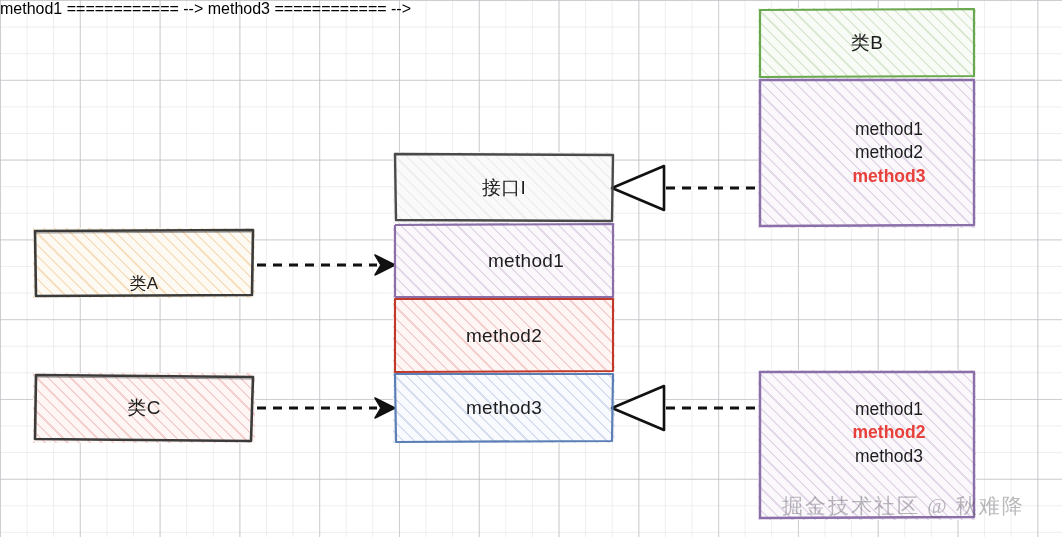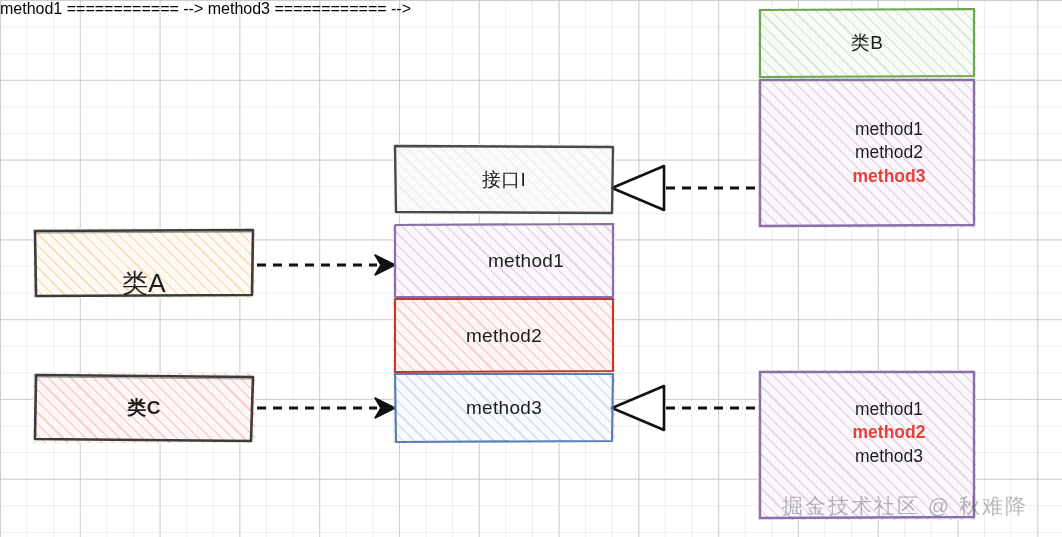--- a/index.html
+++ b/index.html
@@ -124,51 +124,51 @@
     line-height: 1.32;
     color: #1d1d1d;
   }
   .m-hl { font-weight: bold; }
 
   .watermark {
     position: absolute;
     z-index: 5;
     color: rgba(80,80,88,0.40);
     white-space: nowrap;
-    font-family: Liberation Sans, sans-serif;
+    font-family: Liberation Serif, serif;
     letter-spacing: 2px;
     pointer-events: none;
   }
 </style>
 </head>
 <body>
 
 <div id="canvas">
 
   
   <div class="node hatch-orange" style="left:33px; top:228px; width:222px; height:70px;">
     <svg class="sketch-border" viewBox="0 0 222 70" preserveAspectRatio="none">
       <path d="M2,3 L220,2 L219,67 L3,68 Z" fill="none" stroke="#3b3b3b" stroke-width="2.6" stroke-linejoin="round"></path>
       <path d="M3,5 L218,4" fill="none" stroke="#3b3b3b" stroke-width="1.1" opacity="0.5"></path>
     </svg>
-    <span class="node-label" style="font-size:26px;margin-top:40px;">类A</span>
+    <span class="node-label" style="font-size:17px;margin-top:40px;">类A</span>
   </div>
 
   
   <div class="node hatch-red" style="left:33px; top:373px; width:222px; height:70px;">
     <svg class="sketch-border" viewBox="0 0 222 70" preserveAspectRatio="none">
       <path d="M3,2 L220,4 L218,68 L2,66 Z" fill="none" stroke="#3b3b3b" stroke-width="2.6" stroke-linejoin="round"></path>
       <path d="M4,4 L219,6" fill="none" stroke="#3b3b3b" stroke-width="1.1" opacity="0.5"></path>
     </svg>
-    <span class="node-label" style="font-size:19px;font-weight:bold;">类C</span>
-  </div>
-
-  
-  
-  <div class="node hatch-grey" style="left:393px; top:144px; width:222px; height:71px;align-items:center;">
+    <span class="node-label" style="font-size:19px;">类C</span>
+  </div>
+
+  
+  
+  <div class="node hatch-grey" style="left:393px; top:152px; width:222px; height:71px;align-items:center;">
     <svg class="sketch-border" viewBox="0 0 222 71" preserveAspectRatio="none">
       <path d="M2,2 L220,3 L219,69 L3,68 Z" fill="none" stroke="#4a4a4a" stroke-width="2.4" stroke-linejoin="round"></path>
     </svg>
     <span class="node-label" style="font-size:19px;">接口I</span>
   </div>
 
   
   <div class="node hatch-purple" style="left:393px; top:223px; width:222px; height:75px;">
     <svg class="sketch-border" viewBox="0 0 222 75" preserveAspectRatio="none">
       <path d="M2,2 L220,1 L220,74 L2,74" fill="none" stroke="#8a6fa8" stroke-width="2.2" stroke-linejoin="round"></path>

